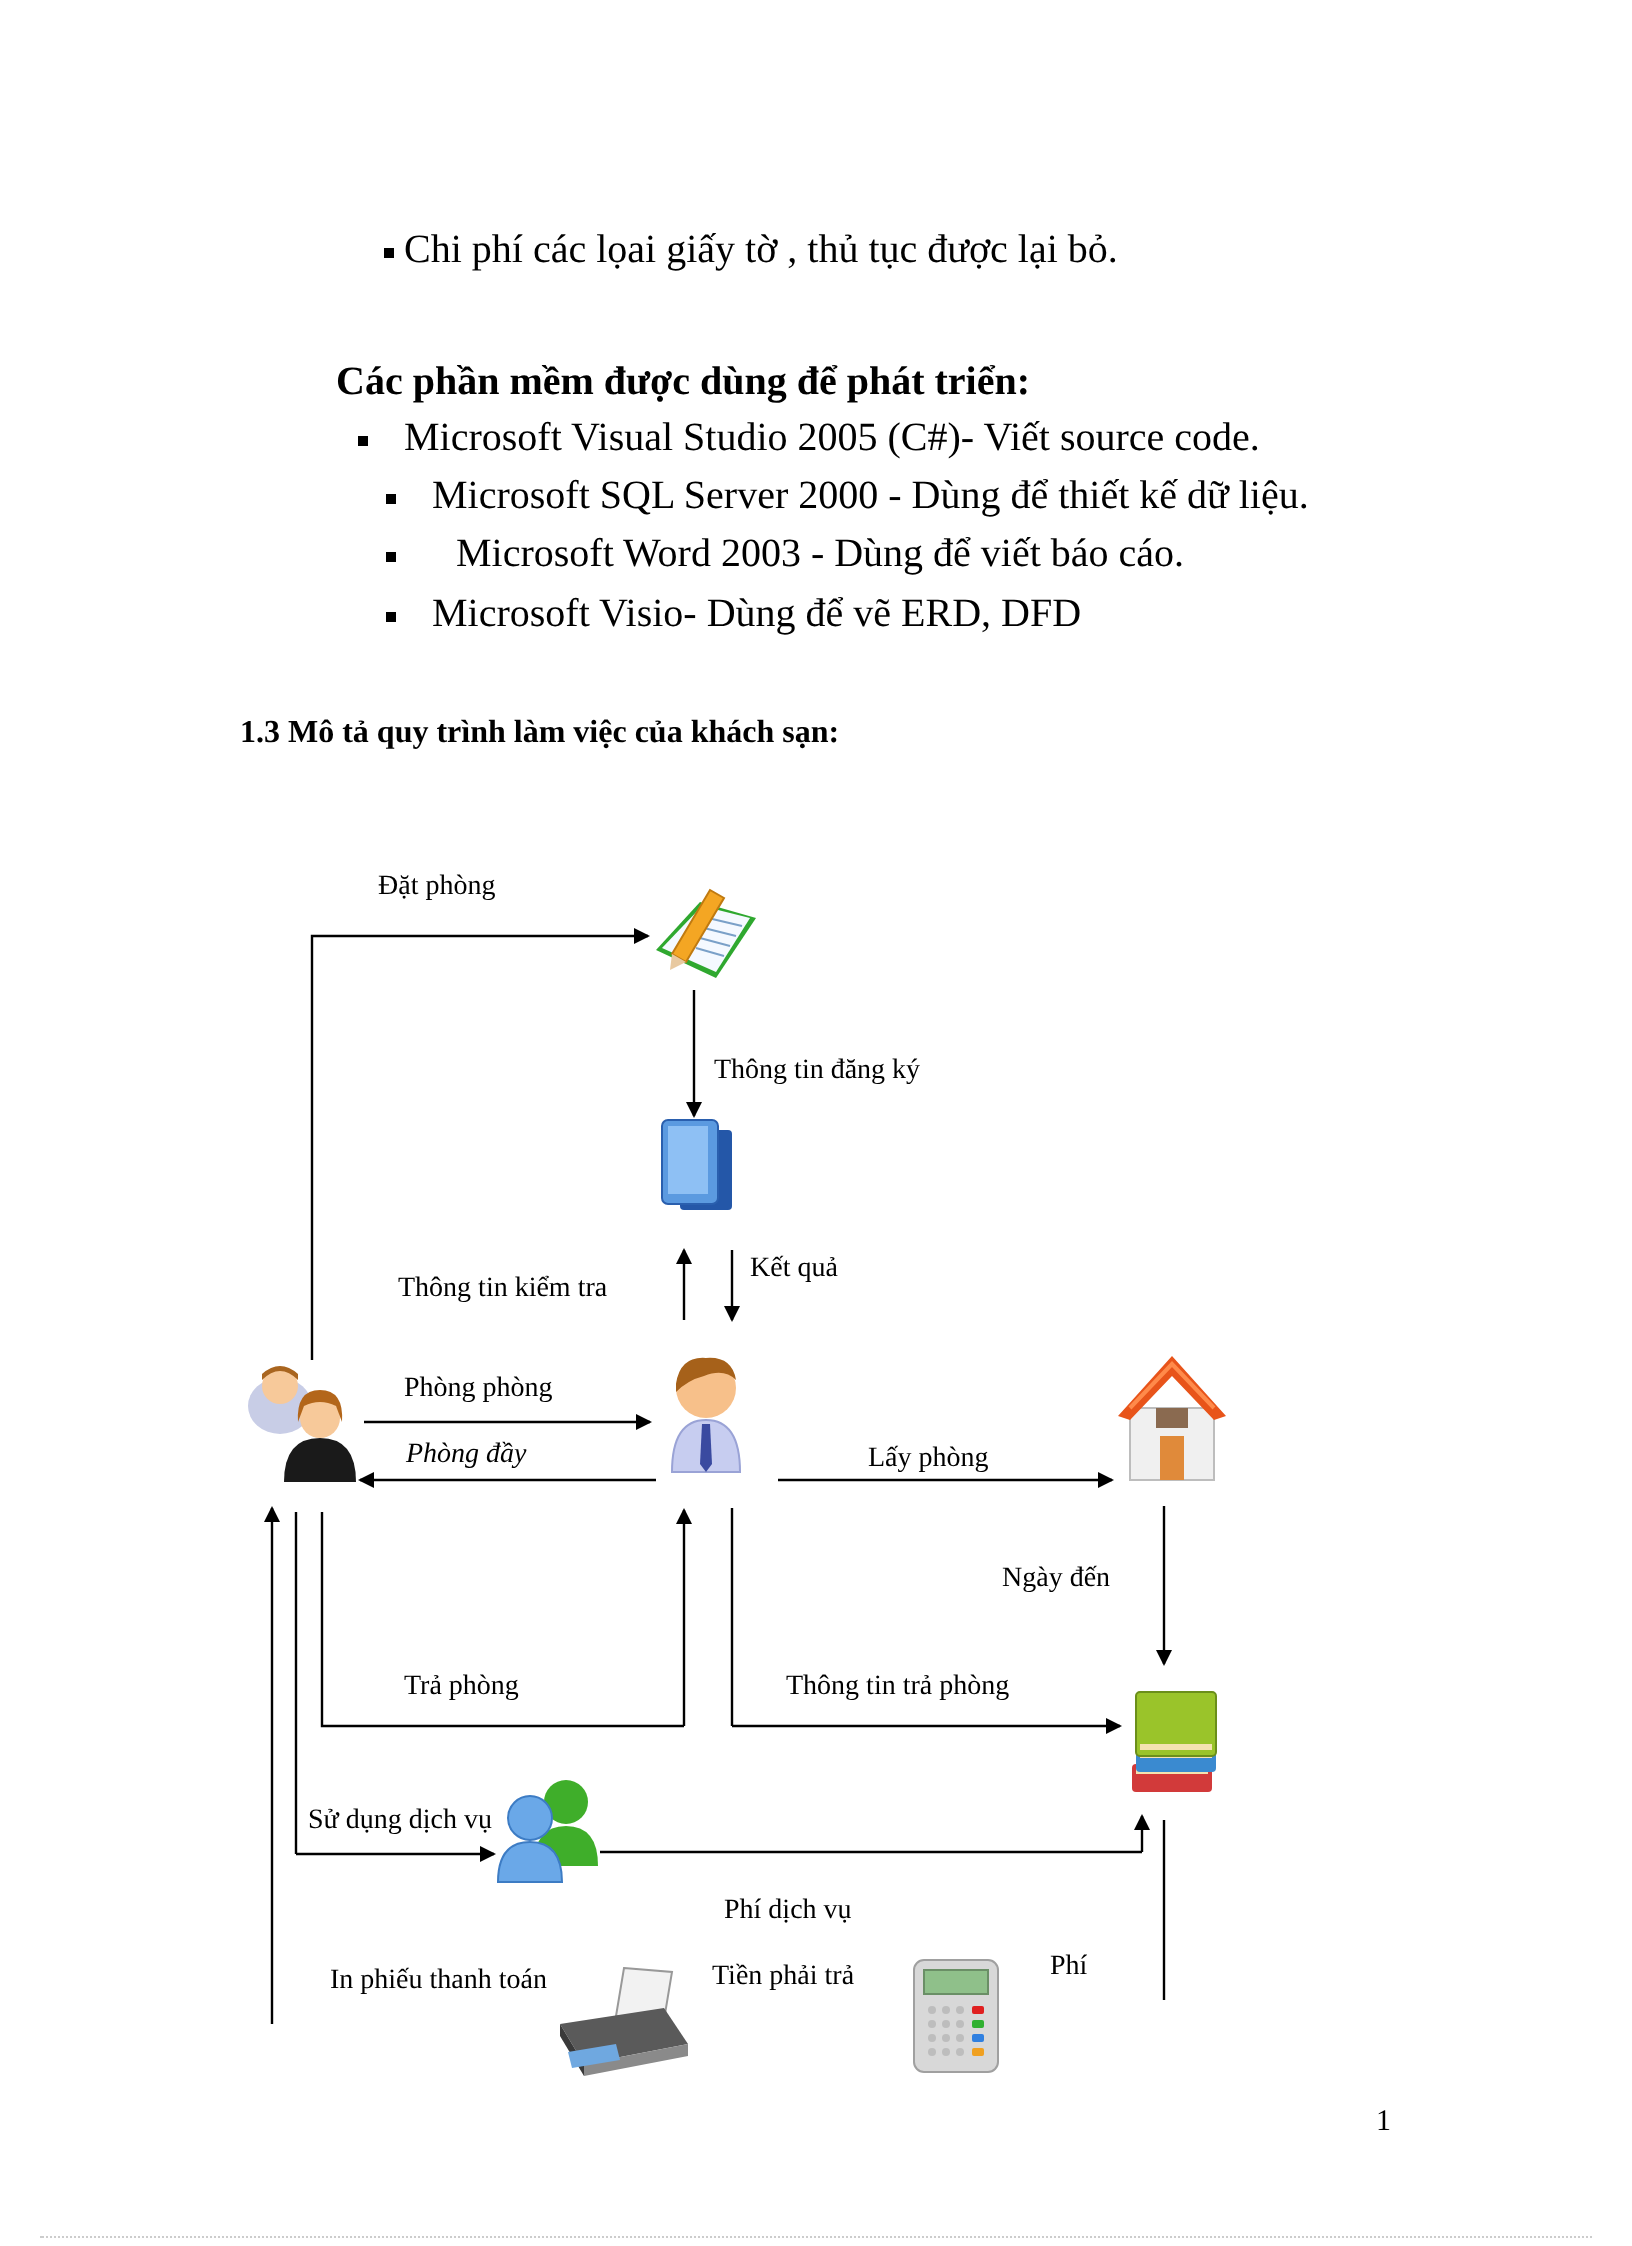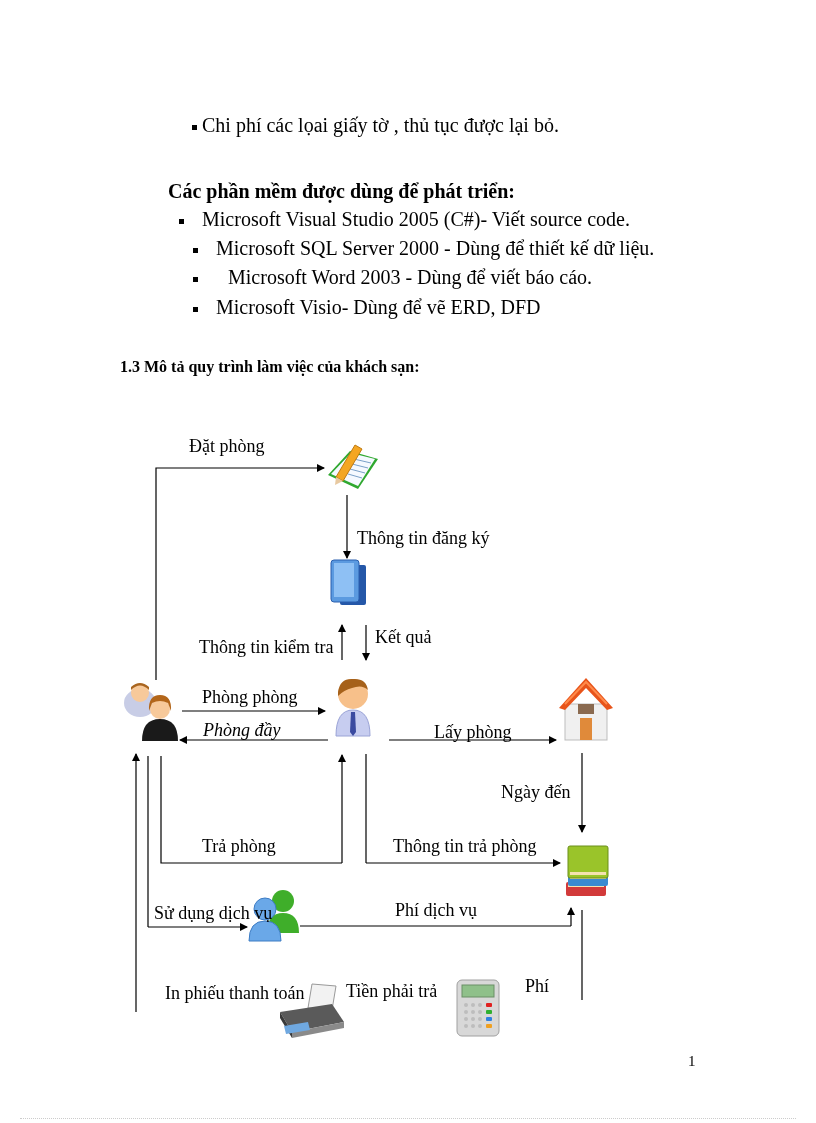--- a/index.html
+++ b/index.html
@@ -3,21 +3,21 @@
 <meta charset="utf-8">
 <style>
   html, body { margin:0; padding:0; background:#fff; }
   body { width:816px; height:1123px; position:relative; overflow:hidden;
          font-family:"Liberation Serif","DejaVu Serif",serif; color:#000; }
   .abs { position:absolute; }
   .txt { font-size:20px; white-space:nowrap; }
   .bullet-sq { display:inline-block; width:5px; height:5px; background:#000; }
   .bold { font-weight:bold; }
   .heading { font-size:16px; font-weight:bold; }
-  .lbl { font-size:18px; white-space:nowrap; }
+  .lbl { font-size:14px; white-space:nowrap; }
   svg.diagram { position:absolute; left:0; top:0; }
   .page-sep { position:absolute; left:20px; right:20px; top:1118px; border-top:1px dotted #ccc; }
 </style>
 </head>
 <body>
 
 <div class="abs txt" style="left:192px; top:114px;">
   <span class="bullet-sq" style="vertical-align:middle; margin-right:5px;"></span><span>Chi phí các lọai giấy tờ , thủ tục được lại bỏ.</span>
 </div>
 
@@ -188,19 +188,19 @@
 <div class="abs lbl" style="left:357px; top:528px;">Thông  tin  đăng ký</div>
 <div class="abs lbl" style="left:199px; top:637px;">Thông  tin  kiểm  tra</div>
 <div class="abs lbl" style="left:375px; top:627px;">Kết quả</div>
 <div class="abs lbl" style="left:202px; top:687px;">Phòng phòng</div>
 <div class="abs lbl" style="left:203px; top:720px;font-style:italic;">Phòng đầy</div>
 <div class="abs lbl" style="left:434px; top:722px;">Lấy phòng</div>
 <div class="abs lbl" style="left:501px; top:782px;">Ngày đến</div>
 <div class="abs lbl" style="left:202px; top:836px;">Trả phòng</div>
 <div class="abs lbl" style="left:393px; top:836px;">Thông  tin  trả phòng</div>
 <div class="abs lbl" style="left:154px; top:903px;">Sử dụng dịch vụ</div>
-<div class="abs lbl" style="left:362px; top:900px;margin-left:33px;">Phí  dịch vụ</div>
+<div class="abs lbl" style="left:362px; top:948px;">Phí  dịch vụ</div>
 <div class="abs lbl" style="left:165px; top:983px;">In phiếu  thanh  toán</div>
-<div class="abs lbl" style="left:346px; top:981px;">Tiền  phải trả</div>
+<div class="abs lbl" style="left:356px; top:981px;">Tiền  phải trả</div>
 <div class="abs lbl" style="left:525px; top:976px;">Phí</div>
 
 <div class="abs txt" style="left:688px; top:1053px; font-size:15px;">1</div>
 <div class="page-sep"></div>
 
 </body></html>

